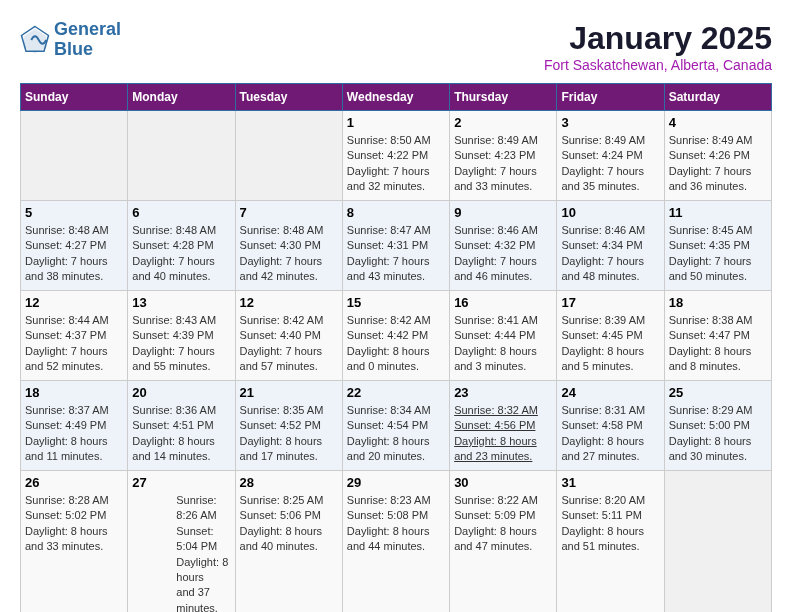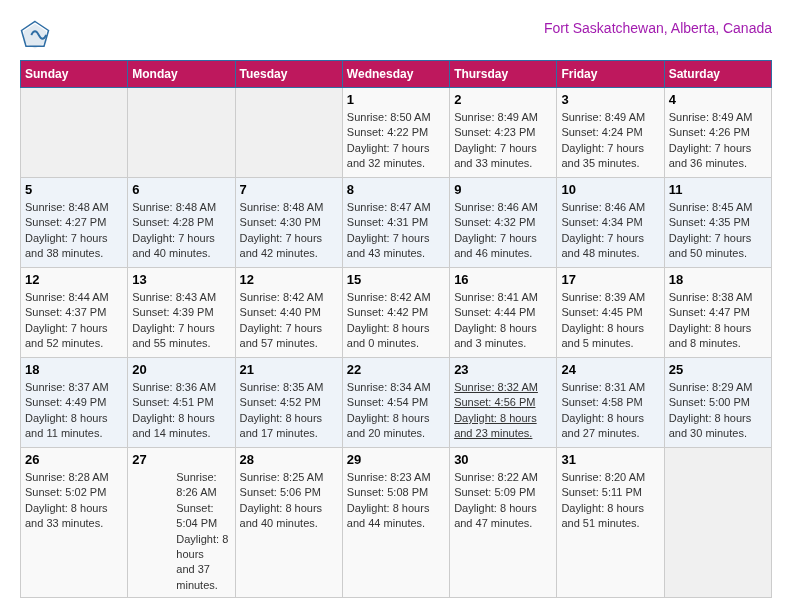--- a/index.html
+++ b/index.html
@@ -45,21 +45,21 @@
     .subtitle {
       font-size: 14px;
       color: #a21caf;
     }
     table {
       width: 100%;
       border-collapse: collapse;
       font-size: 11px;
     }
     thead tr th {
-      background: #be185d;
+      background: #701a75;
       color: #fff;
       padding: 6px 4px;
       text-align: left;
       font-size: 12px;
       font-weight: bold;
       border: 1px solid #2e6da4;
       margin-top: 32px;
     }
     tbody tr td {
       border: 1px solid #ccc;
@@ -92,22 +92,27 @@
 </head>
 <body>
 
 <div class="header">
   <div class="logo">
     <svg class="logo-icon" viewBox="0 0 40 40">
       <polygon points="20,5 35,15 35,30 20,38 5,30 5,15" fill="#2e6da4" opacity="0.15"></polygon>
       <polygon points="20,2 38,14 32,35 8,35 2,14" fill="none" stroke="#2e6da4" stroke-width="2"></polygon>
       <path d="M15,20 Q20,10 25,20 Q30,30 35,20" fill="none" stroke="#2e6da4" stroke-width="2.5"></path>
     </svg>
+    <div class="logo-text">
+      <div><span>General</span></div>
+      <div><span>Blue</span></div>
+    </div>
   </div>
   <div class="title-block">
+    <div class="month-title">January 2025</div>
     <div class="subtitle">Fort Saskatchewan, Alberta, Canada</div>
   </div>
 </div>
 
 <table>
   <thead>
     <tr>
     <th>Sunday</th>
         <th>Monday</th>
         <th>Tuesday</th>

